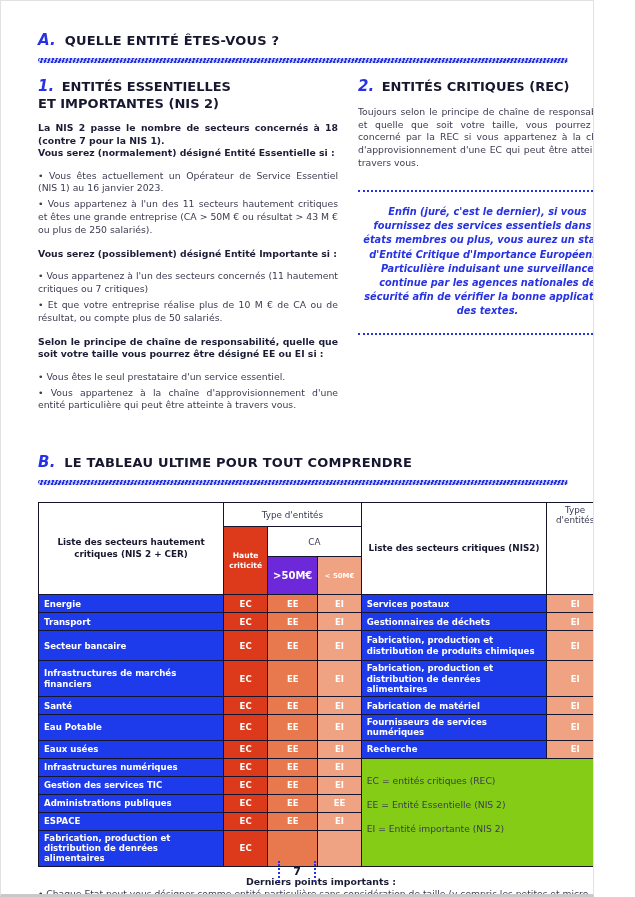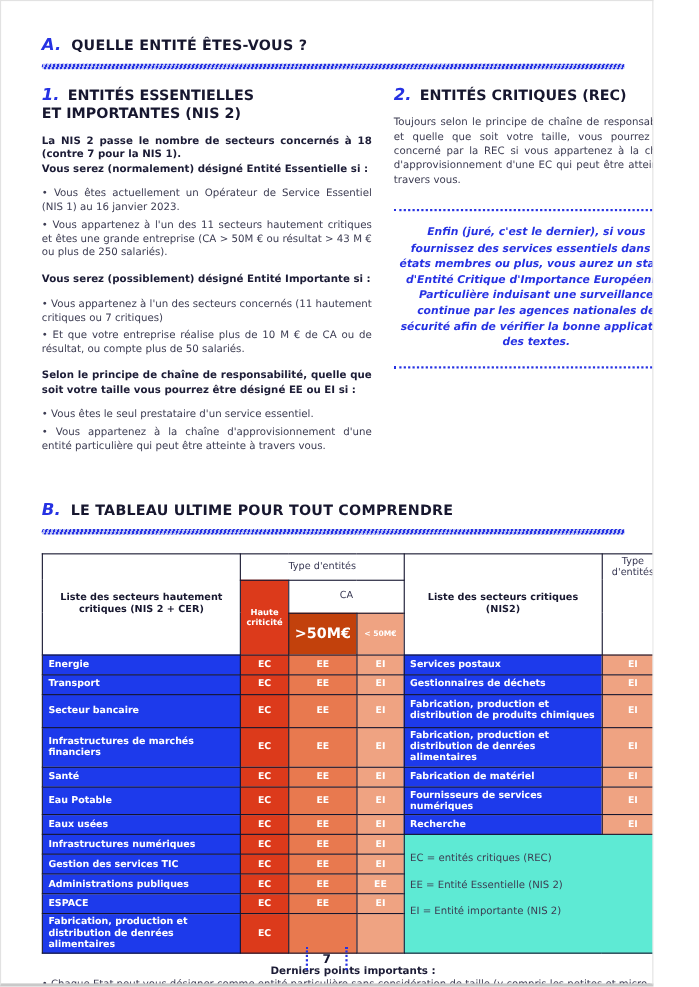--- a/index.html
+++ b/index.html
@@ -52,33 +52,33 @@
   
   table.ultime {
     margin-top:17px; border-collapse:collapse; width:566px;
     font-size:8.5px;
   }
   table.ultime th, table.ultime td { border:1.5px solid #15152e; padding:2px 5px; }
   .th-plain { background:#ffffff; color:#3a3a55; font-weight:normal; font-size:8.8px; text-align:center; }
   .th-dark  { background:#ffffff; color:#17172f; font-weight:bold; font-size:8.8px; text-align:center; line-height:1.3; }
   .th-top   { vertical-align:top; padding-top:5px; }
   .th-red   { background:#dc3a1b; color:#ffffff; font-weight:bold; font-size:7.6px; line-height:1.25; }
-  .th-ee50  { background:#c2410c; color:#ffffff; font-weight:bold; font-size:13px; text-align:center; }
+  .th-ee50  { background:#6d28d9; color:#ffffff; font-weight:bold; font-size:10px; text-align:center; }
   .th-ei50  { background:#efa382; color:#ffffff; font-weight:bold; font-size:6.9px; text-align:center; }
 
   td.sec { background:#1d3aeb; color:#ffffff; font-weight:bold; font-size:8.6px; line-height:1.2; padding-left:6px; }
   td.ec  { background:#dc3a1b; color:#ffffff; font-weight:bold; text-align:center; }
   td.ee  { background:#e8794f; color:#ffffff; font-weight:bold; text-align:center; }
   td.ei  { background:#efa382; color:#ffffff; font-weight:bold; text-align:center; }
 
   tr.r-s  { height:18px; }
   tr.r-d  { height:30px; }
   tr.h1 { height:24px; } tr.h2 { height:30px; } tr.h3 { height:38px; }
 
-  td.legend-cell { background:#5eead4; vertical-align:middle; padding-left:18px; }
+  td.legend-cell { background:#84cc16; vertical-align:middle; padding-left:18px; }
   td.legend-cell p { margin:0 0 13px 0; font-size:9.2px; color:#3c3c52; }
   td.legend-cell p:last-child { margin-bottom:16px; }
 
   
   .footnotes { margin-top:8px; width:566px; }
   .footnotes .fn-title { text-align:center; font-weight:bold; font-size:9.4px; margin-bottom:1px; }
   .footnotes .fn-bullet { font-size:9.2px; line-height:1.35; color:#3c3c52; margin:0 0 2px 0; }
 
   
   .pageno { position:absolute; bottom:12px; left:0; right:0; text-align:center; }

